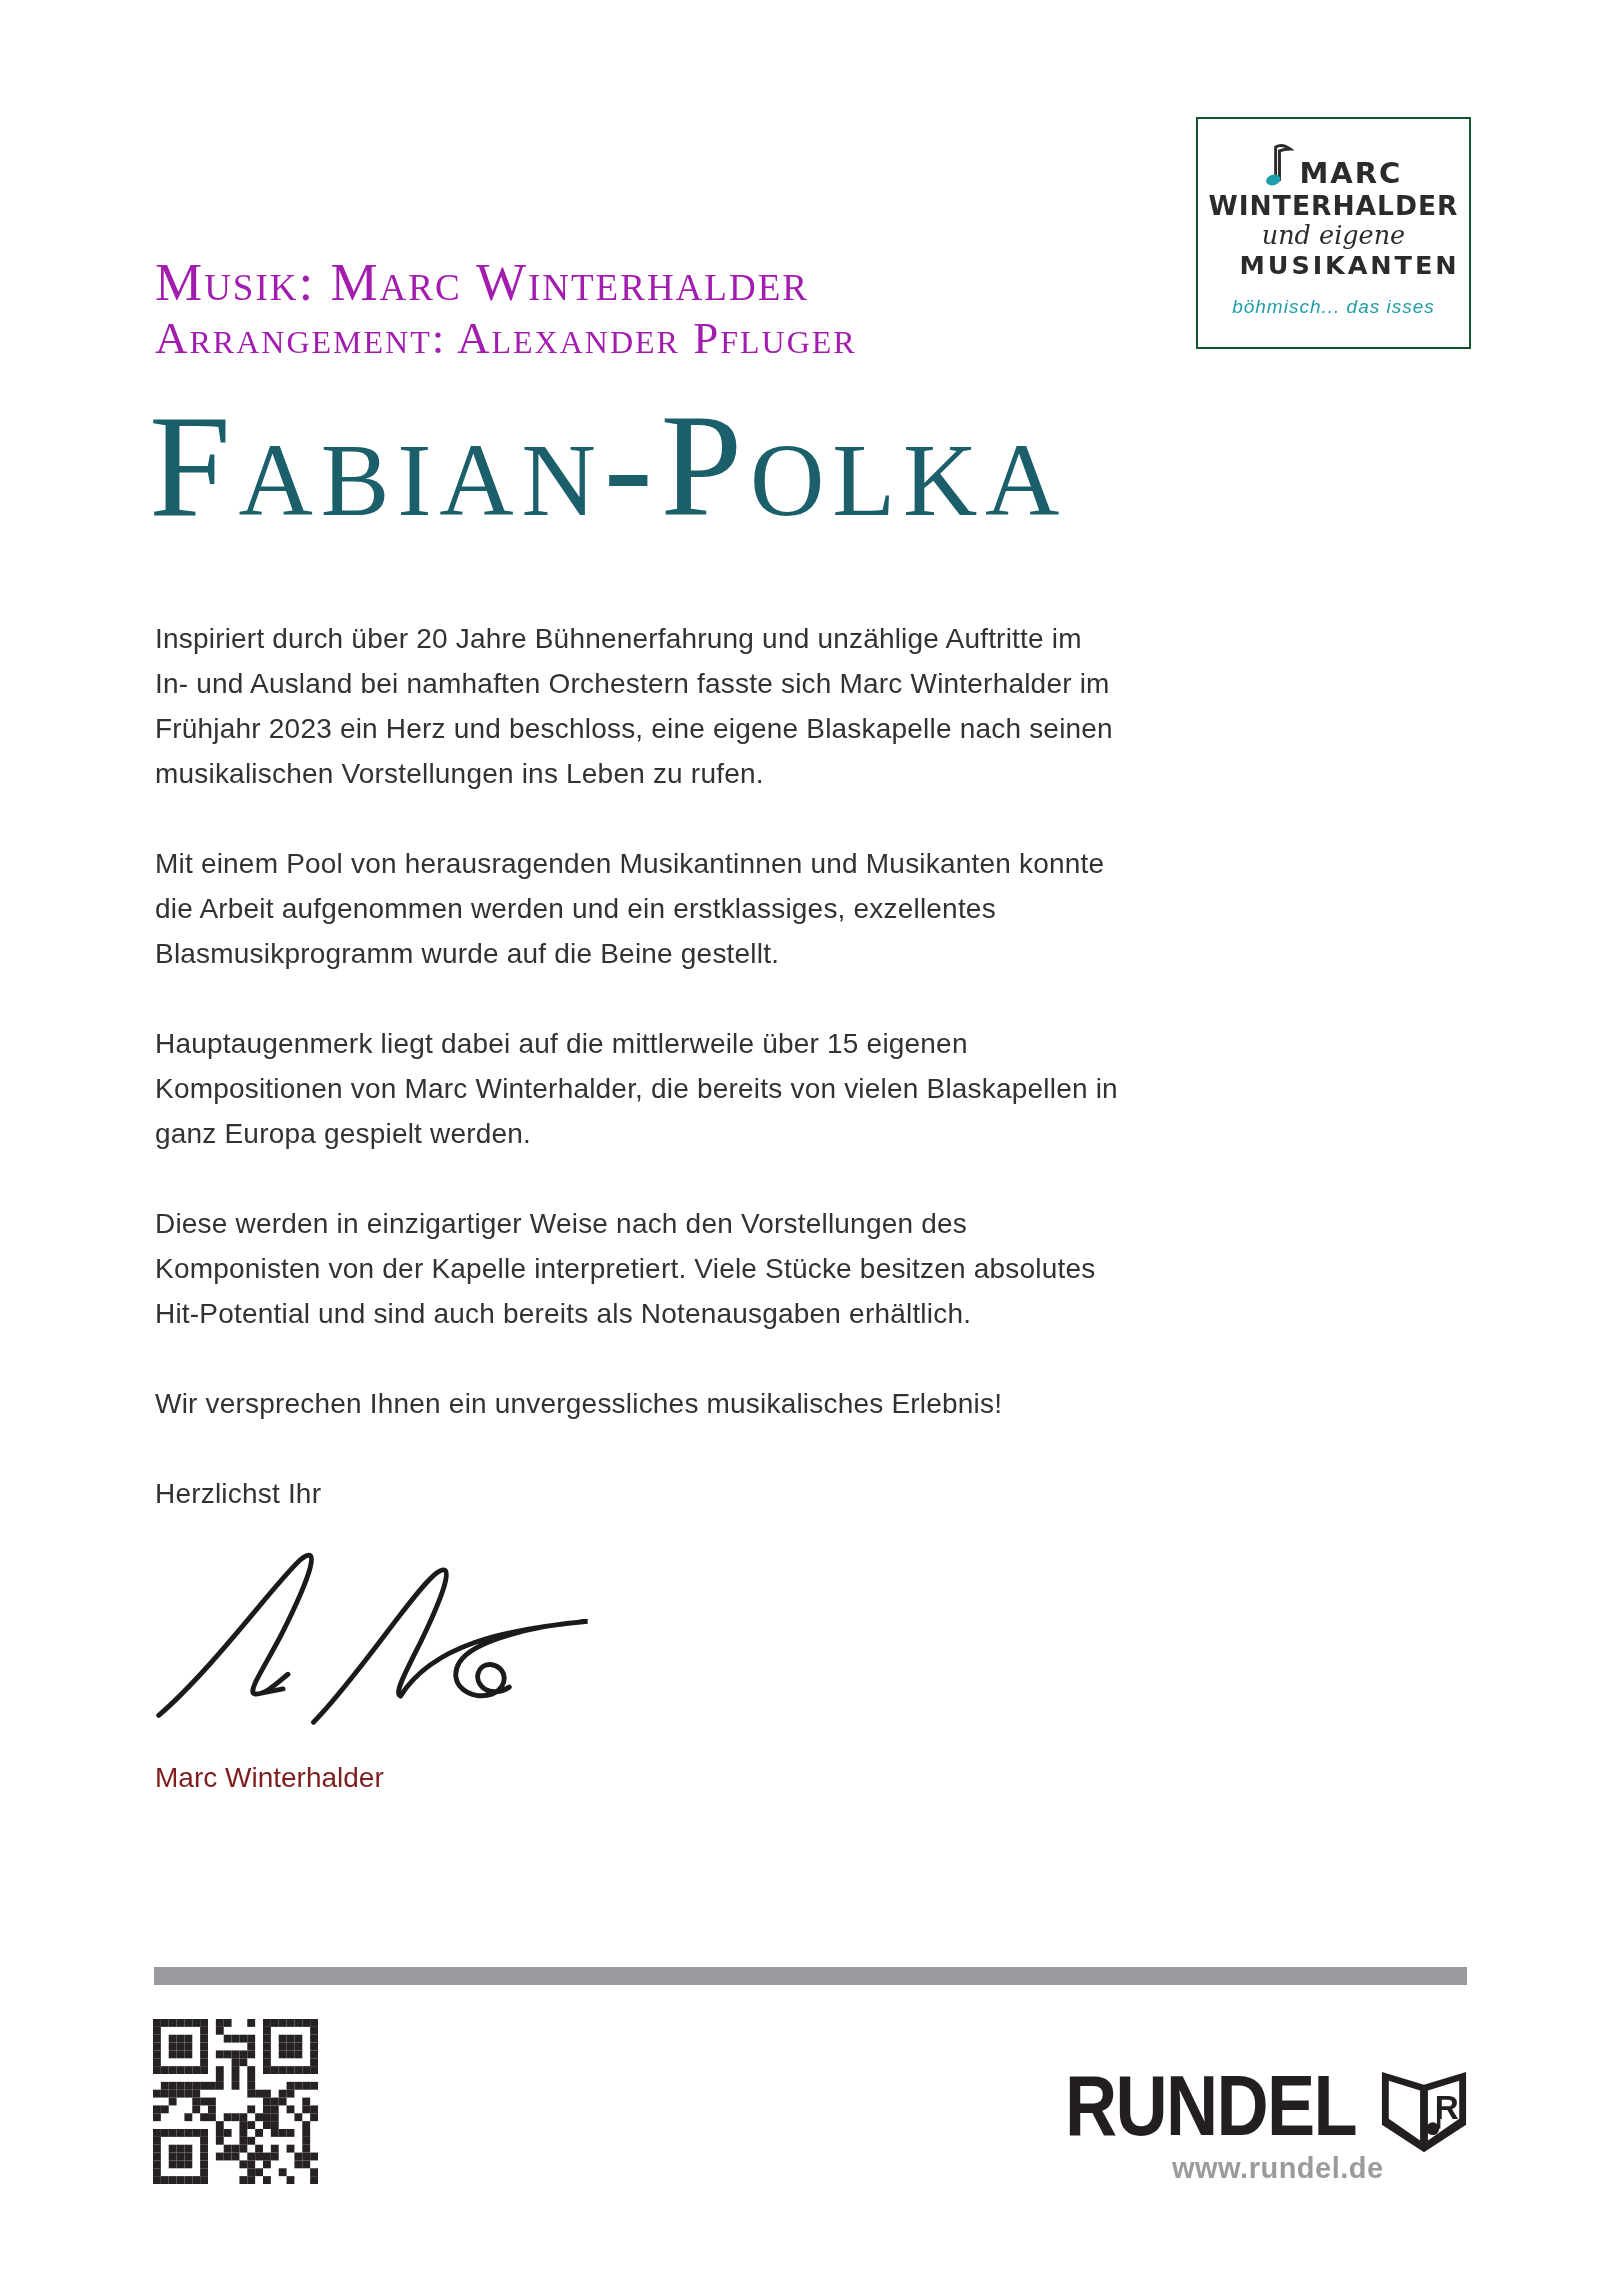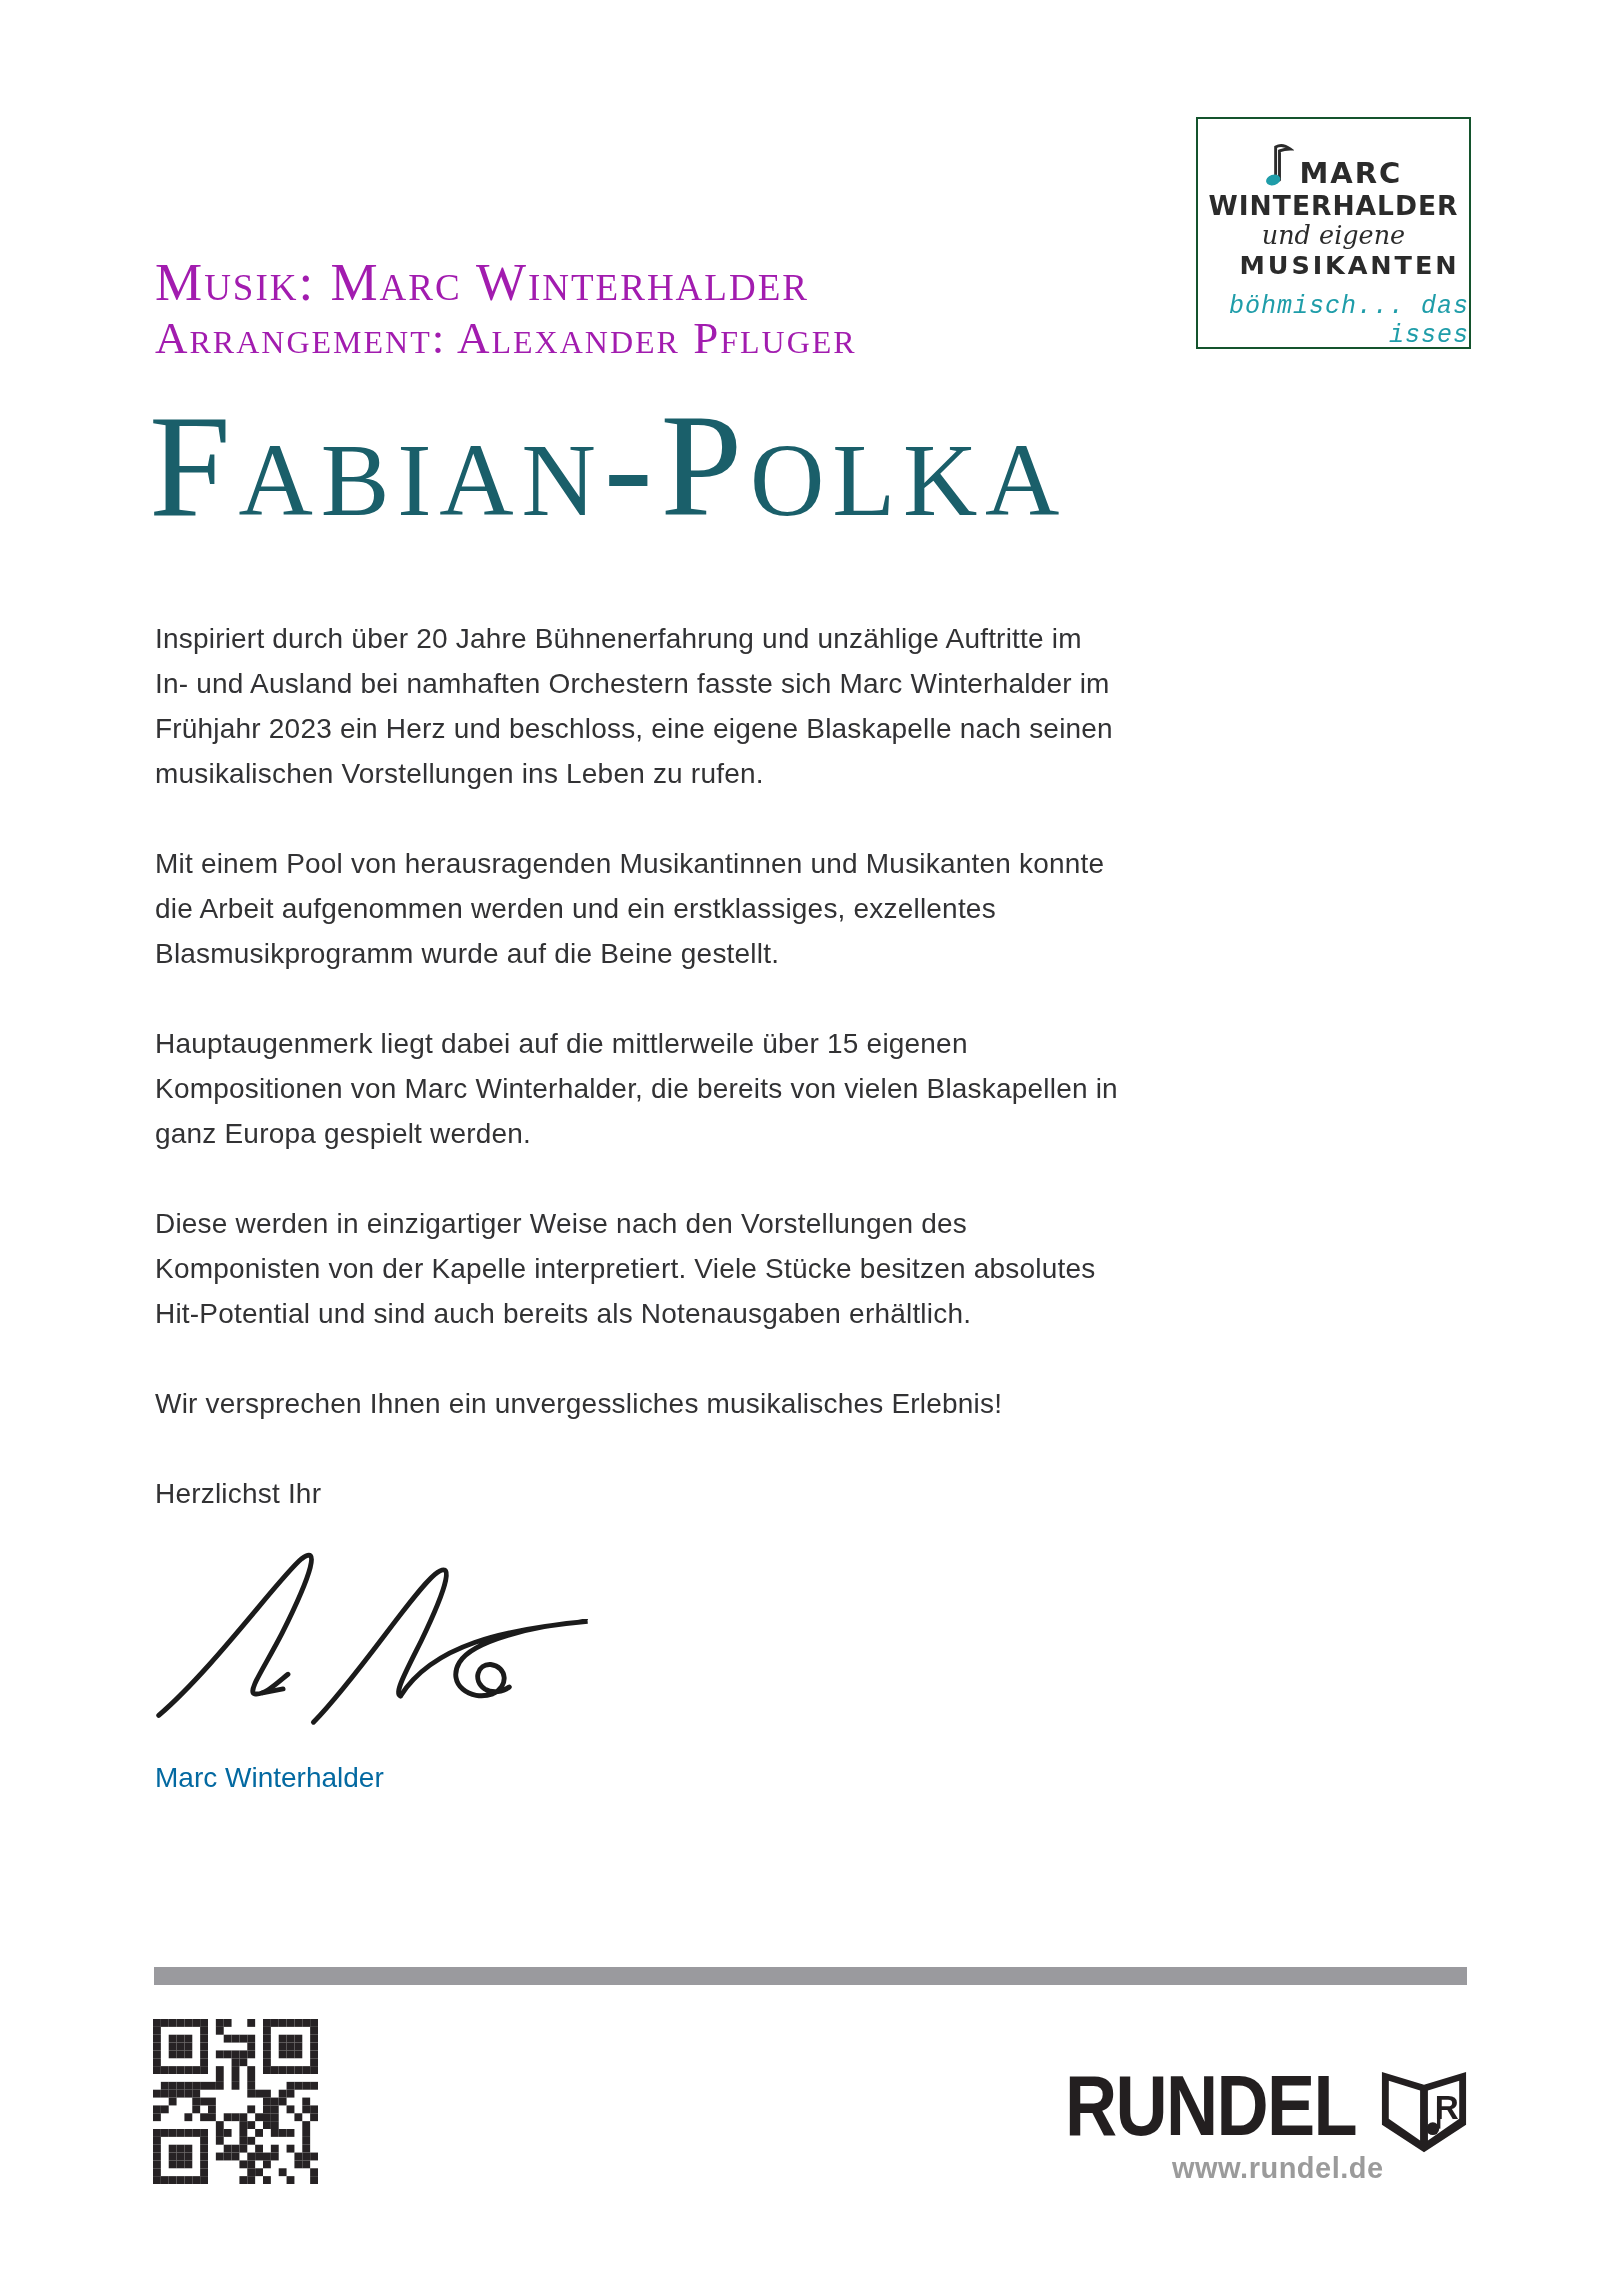--- a/index.html
+++ b/index.html
@@ -27,41 +27,41 @@
     position:absolute;left:1196px;top:117px;width:275px;height:232px;
     border:2px solid #14532d;box-sizing:border-box;
     text-align:center;color:#2b2b2b;
   }
   .logo-row1{margin-top:21.6px;display:flex;justify-content:center;align-items:flex-end;gap:5.9px;}
   .logo-name1{font-family:"DejaVu Sans",sans-serif;font-weight:bold;font-size:29px;letter-spacing:2px;line-height:33px;}
   .logo-name2{font-family:"DejaVu Sans",sans-serif;font-weight:bold;font-size:26.5px;letter-spacing:1px;line-height:31px;}
   .logo-name3{font-family:"DejaVu Serif",serif;font-style:italic;font-size:25.5px;line-height:29px;}
   .logo-name4{font-family:"DejaVu Sans",sans-serif;font-weight:bold;font-size:25.5px;letter-spacing:2.9px;line-height:31px;padding-left:32px;}
   .logo-slogan{
-    font-family:Liberation Mono, monospace;font-style:italic;
-    font-size:25px;line-height:29px;color:#1f9da9;margin-top:11.8px;letter-spacing:1px;text-align:right;
+    font-family:Liberation Sans, sans-serif;font-style:italic;
+    font-size:19px;line-height:29px;color:#1f9da9;margin-top:11.8px;letter-spacing:1px;
   }
   
   .title{
     position:absolute;left:149px;top:382px;margin:0;
     font-family:"Liberation Serif",serif;font-weight:400;
     font-variant:small-caps;
     font-size:147px;line-height:167px;letter-spacing:7.8px;
     color:#1a5f6a;white-space:nowrap;
   }
   
   .body-copy{position:absolute;left:155px;top:616px;width:1235px;color:#323234;}
   .body-copy p{
     margin:0 0 45px 0;
     font-size:28px;line-height:45px;letter-spacing:0.2px;
     white-space:pre-line;
   }
   
   .signature-svg{position:absolute;left:145px;top:1537px;}
-  .sig-name{position:absolute;left:155px;top:1762px;font-size:28px;color:#0369a1;}
+  .sig-name{position:absolute;left:155px;top:1762px;font-size:28px;color:#7f1d1d;}
   
   .divider-bar{position:absolute;left:154px;top:1967px;width:1313px;height:17.6px;background:#9a9a9e;}
   .qr{position:absolute;left:153px;top:2019px;}
   .publisher-name{
     position:absolute;left:1065px;top:2062px;
     font-family:"Liberation Sans",sans-serif;font-weight:bold;
     font-size:86px;line-height:86px;letter-spacing:-2px;color:#231f20;
     transform:scaleX(0.84);transform-origin:left center;white-space:nowrap;
   }
   .publisher-mark{position:absolute;left:1378px;top:2068px;}

